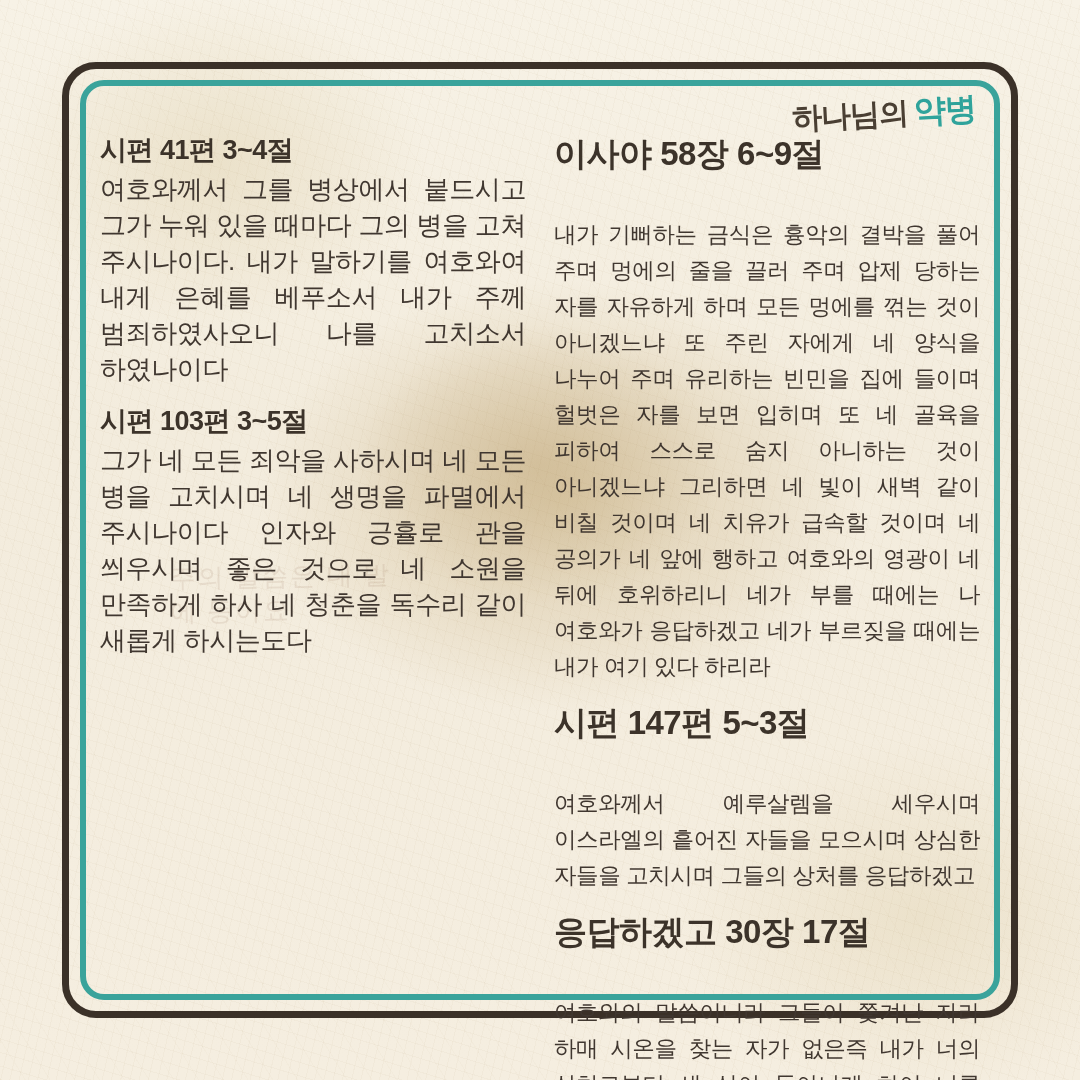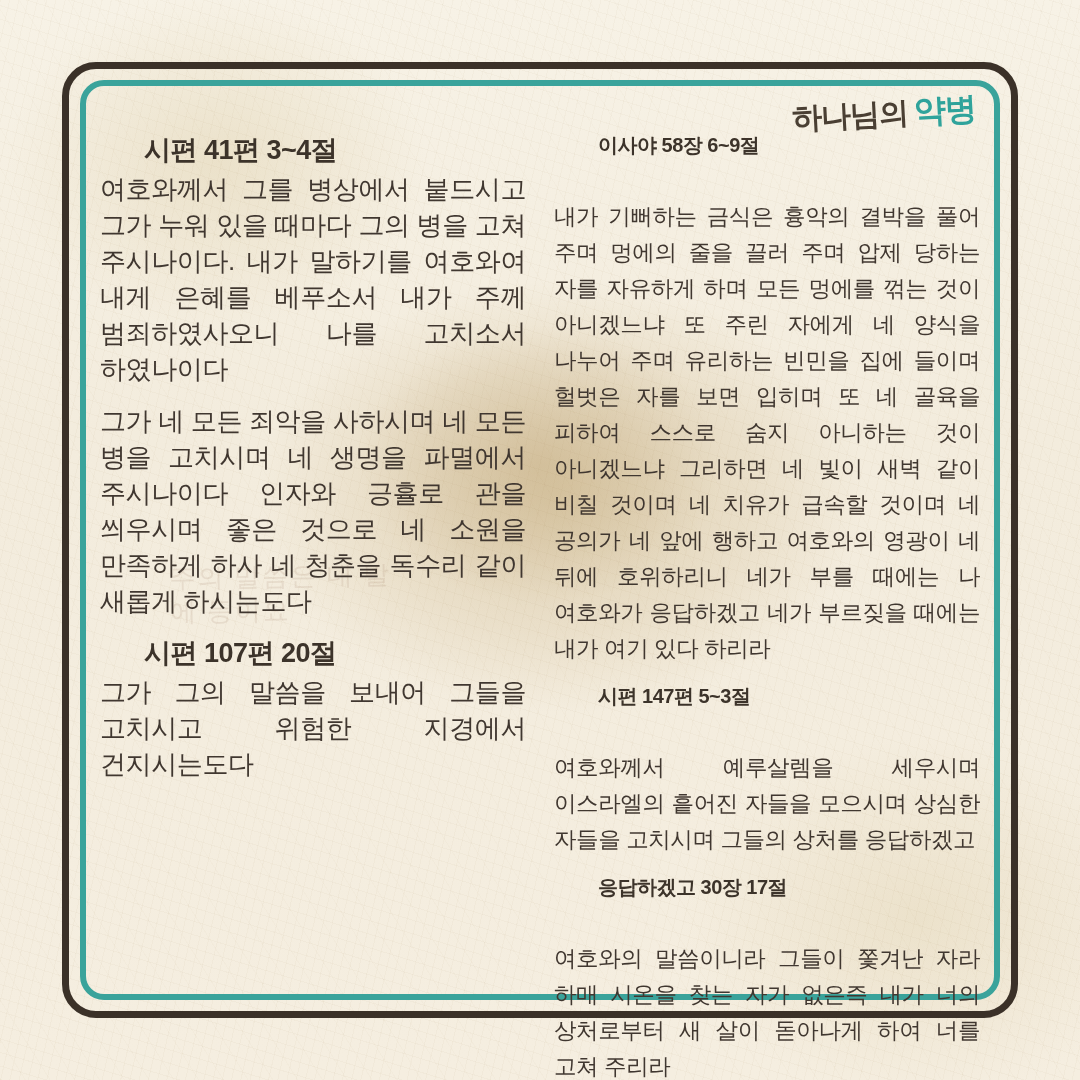--- a/index.html
+++ b/index.html
@@ -119,32 +119,31 @@
   .block { margin-bottom: 16px; }
   .block:last-child { margin-bottom: 0; }
 
   .ref {
     font-family: "Liberation Sans", sans-serif;
     font-weight: bold;
     font-size: 27px;
     color: #3c332a;
     letter-spacing: -0.5px;
     margin-bottom: 3px;
-    margin-left: 44px;
   }
   .body {
     font-family: "Liberation Sans", sans-serif;
     font-size: 26px;
     line-height: 36px;
     color: #403730;
     letter-spacing: -0.4px;
     text-align: justify;
     word-break: keep-all;
   }
-  .col-right .ref { font-size: 20px; }
+  .col-right .ref { font-size: 33px; }
   .col-right .body { font-size: 22.5px; line-height: 36px; margin-top: 40px; }
 </style>
 </head>
 <body>
 
 <div class="page">
 
   <div class="ghost">주의 말씀은 내 발에 등이요</div>
 
   <div class="outer-frame"></div>
@@ -158,27 +157,24 @@
   <div class="columns">
 
     <div class="col col-left">
 
       <div class="block">
         <div class="ref">시편 41편 3~4절</div>
         <div class="body">여호와께서 그를 병상에서 붙드시고 그가 누워 있을 때마다 그의 병을 고쳐 주시나이다. 내가 말하기를 여호와여 내게 은혜를 베푸소서 내가 주께 범죄하였사오니 나를 고치소서 하였나이다</div>
       </div>
 
       <div class="block">
+        <div class="ref">시편 103편 3~5절</div>
         <div class="body">그가 네 모든 죄악을 사하시며 네 모든 병을 고치시며 네 생명을 파멸에서 주시나이다 인자와 긍휼로 관을 씌우시며 좋은 것으로 네 소원을 만족하게 하사 네 청춘을 독수리 같이 새롭게 하시는도다</div>
       </div>
 
-      <div class="block">
-        <div class="ref">시편 107편 20절</div>
-        <div class="body">그가 그의 말씀을 보내어 그들을 고치시고 위험한 지경에서 건지시는도다</div>
-      </div>
 
 
     </div>
 
     <div class="col col-right">
 
       <div class="block">
         <div class="ref">이사야 58장 6~9절</div>
         <div class="body">내가 기뻐하는 금식은 흉악의 결박을 풀어 주며 멍에의 줄을 끌러 주며 압제 당하는 자를 자유하게 하며 모든 멍에를 꺾는 것이 아니겠느냐 또 주린 자에게 네 양식을 나누어 주며 유리하는 빈민을 집에 들이며 헐벗은 자를 보면 입히며 또 네 골육을 피하여 스스로 숨지 아니하는 것이 아니겠느냐 그리하면 네 빛이 새벽 같이 비칠 것이며 네 치유가 급속할 것이며 네 공의가 네 앞에 행하고 여호와의 영광이 네 뒤에 호위하리니 네가 부를 때에는 나 여호와가 응답하겠고 네가 부르짖을 때에는 내가 여기 있다 하리라</div>
       </div>

